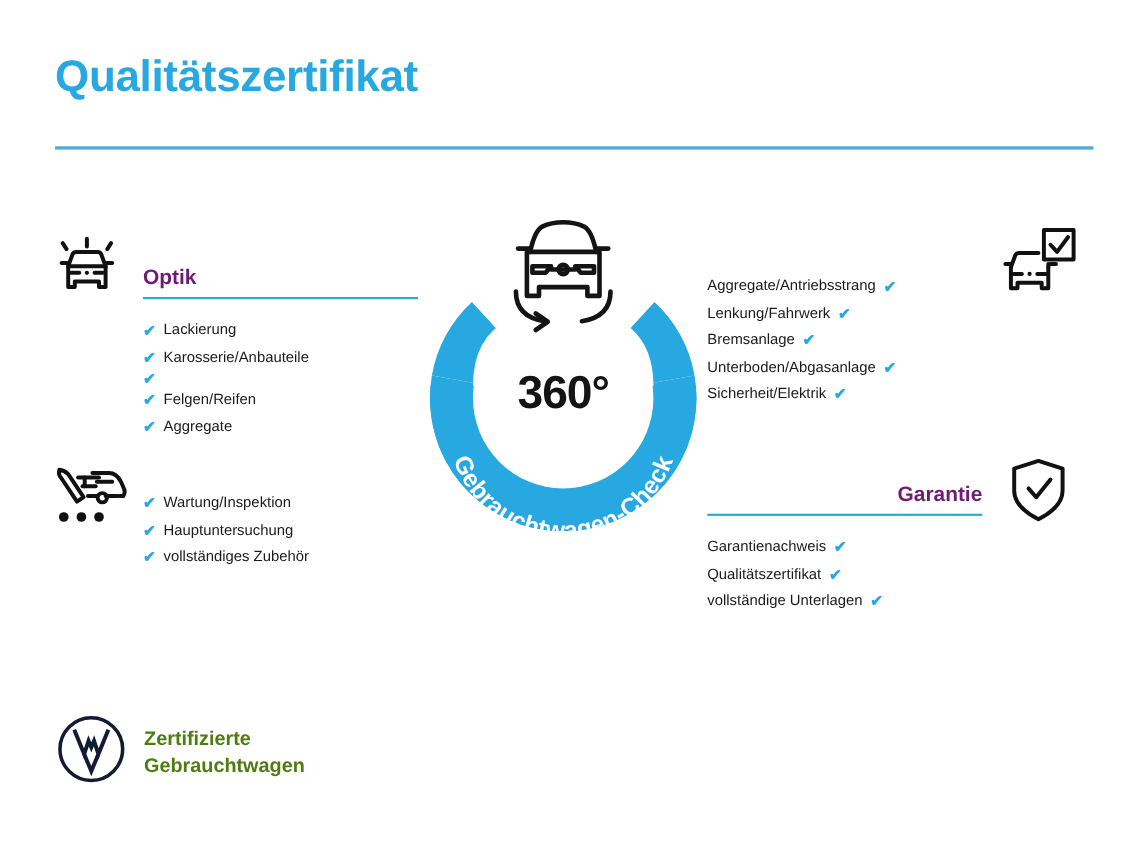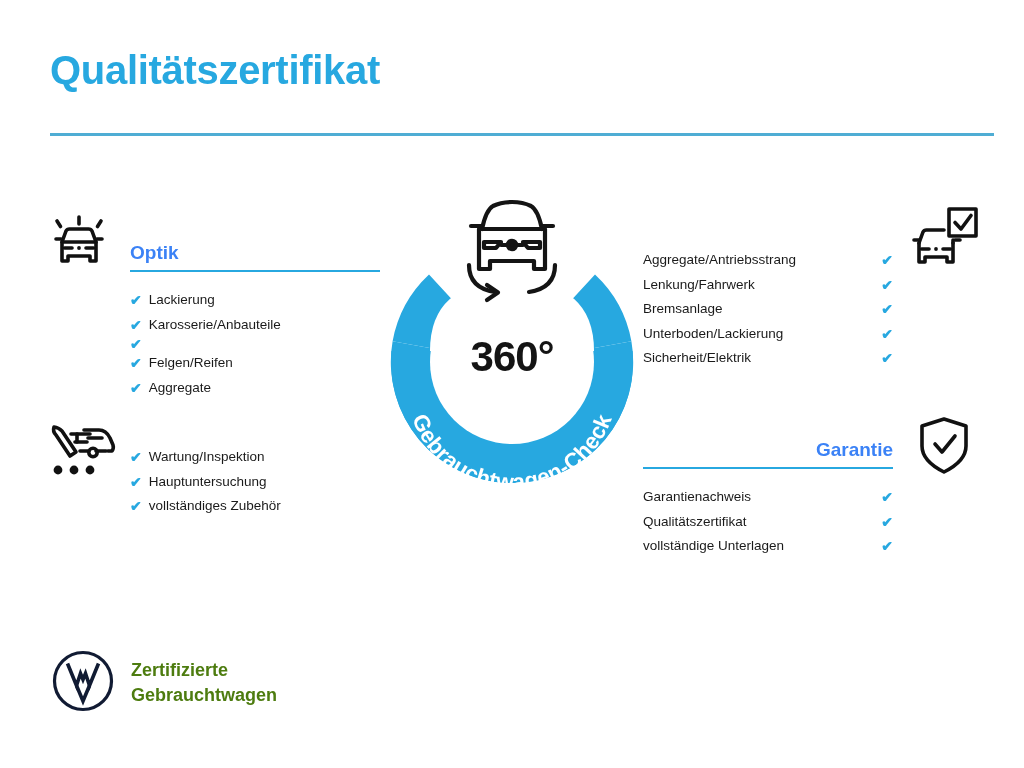--- a/index.html
+++ b/index.html
@@ -47,21 +47,21 @@
   }
   .block-head {
     position: relative;
     height: 40px;
   }
   .block-title {
     position: absolute;
     bottom: 8px;
     font-size: 19px;
     font-weight: bold;
-    color: #3b82f6;
+    color: #701a75;
     white-space: nowrap;
   }
   .block-rule {
     position: absolute;
     height: 2px;
     background: #27A8E0;
     width: 250px;
   }
   .list {
     list-style: none;
@@ -88,21 +88,21 @@
   
   .block.left .block-title { left: 0; }
   .block.left .block-rule { left: 0; bottom: 0; }
   .block.left .list li { justify-content: flex-start; }
   .block.left .check { margin-right: 7px; }
 
   
   .block.right { text-align: right; }
   .block.right .block-title { right: 0; }
   .block.right .block-rule { right: 0; bottom: 0; }
-  .block.right .list li { justify-content: space-between; }
+  .block.right .list li { justify-content: flex-start; }
   .block.right .check { margin-left: 7px; }
 
   
   #block-optik    { left: 130px; top: 232px; width: 250px; }
   #block-wartung  { left: 130px; top: 429px; width: 250px; }
   #block-technik  { left: 643px; top: 232px; width: 250px; }
   #block-garantie { left: 643px; top: 429px; width: 250px; }
 
   
   .quad-icon {
@@ -273,21 +273,21 @@
       </li>
       <li>
         <span>Lenkung/Fahrwerk</span>
         <span class="check">✔</span>
       </li>
       <li>
         <span>Bremsanlage</span>
         <span class="check">✔</span>
       </li>
       <li>
-        <span>Unterboden/Lackierung</span>
+        <span>Unterboden/Abgasanlage</span>
         <span class="check">✔</span>
       </li>
       <li>
         <span>Sicherheit/Elektrik</span>
         <span class="check">✔</span>
       </li>
     </ul>
   </div>
 
   <span class="quad-icon" id="icon-garantie">

